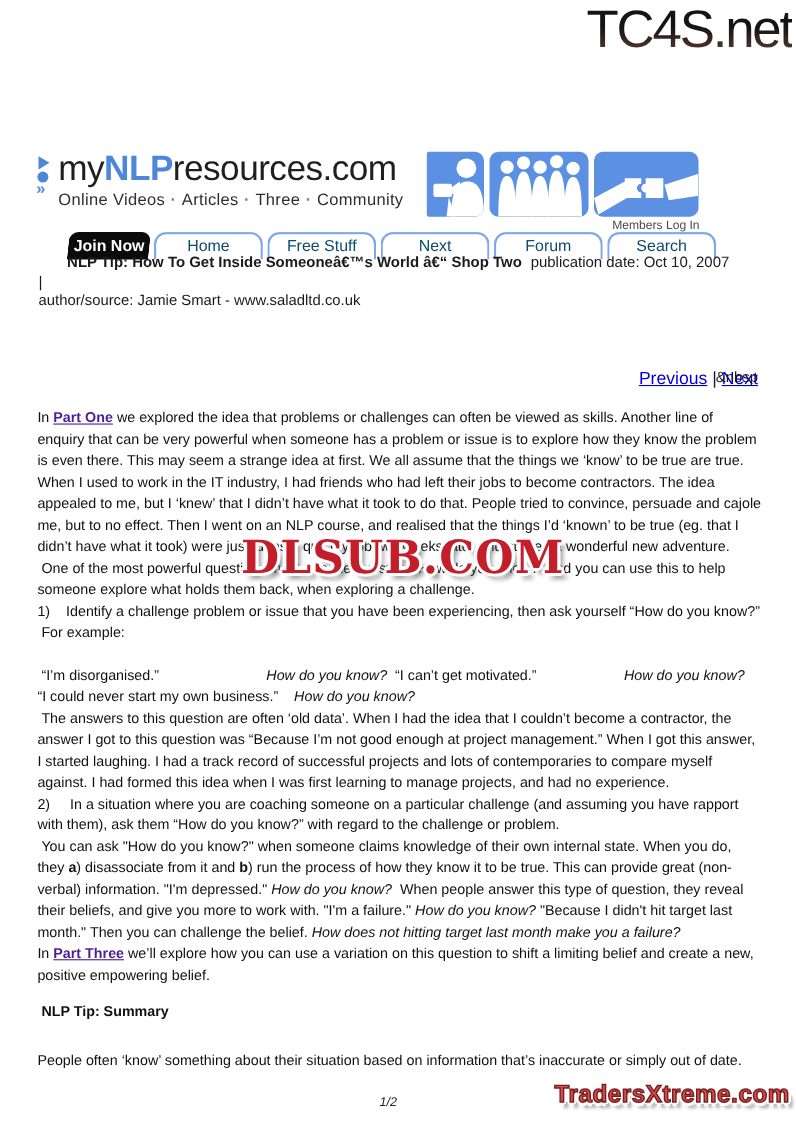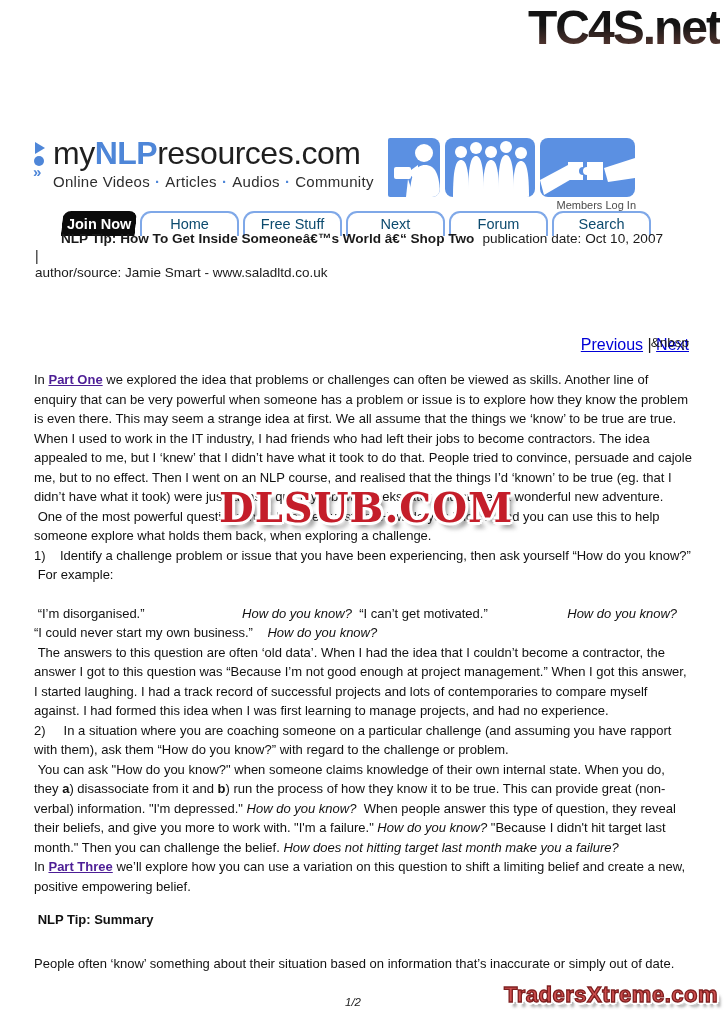--- a/index.html
+++ b/index.html
@@ -6,21 +6,21 @@
   html,body { background:#ffffff; }
   #page {
     position:relative; width:724px; height:1024px; background:#fff;
     font-family:"Liberation Sans", sans-serif; color:#1a1a1a; overflow:hidden;
     margin:0 auto;
   }
 
   
   .tc4s {
     position:absolute; top:0px; right:4px;
-    font-family:"Liberation Sans", sans-serif; font-weight:bold;
+    font-family:"Liberation Sans", sans-serif; font-weight:normal;
     font-size:48px; letter-spacing:-2px;
     background:linear-gradient(180deg,#141414 45%,#6e443c 100%);
     -webkit-background-clip:text; background-clip:text; color:transparent;
   }
 
   
   .logo-row { position:absolute; top:136px; left:33px; display:flex; }
   .logo-icon { width:20px; display:flex; flex-direction:column; align-items:flex-start; padding-top:6px; }
   .logo-play { width:0; height:0; border-left:10px solid #4e86d8; border-top:6px solid transparent; border-bottom:6px solid transparent; margin-left:2px; }
   .logo-dot { width:10px; height:10px; border-radius:50%; background:#4e86d8; margin:2px 0 0 1px; }
@@ -107,21 +107,21 @@
   <div class="tc4s">TC4S.net</div>
 
   <div class="logo-row">
     <div class="logo-icon">
       <div class="logo-play"></div>
       <div class="logo-dot"></div>
       <div class="logo-ff">»</div>
     </div>
     <div>
       <div class="brand"><span>my</span><span class="nlp">NLP</span><span>resources.com</span></div>
-      <div class="tagline"><span>Online Videos</span><span class="sep">·</span><span>Articles</span><span class="sep">·</span><span>Audios</span><span class="sep">·</span><span>Community</span></div>
+      <div class="tagline"><span>Online Videos</span><span class="sep">·</span><span>Articles</span><span class="sep">·</span><span>Three</span><span class="sep">·</span><span>Community</span></div>
     </div>
   </div>
 
   <div class="tiles">
     <div class="tile tile-1">
       <svg width="52" height="59" viewBox="0 0 52 59">
         <circle cx="36" cy="15" r="9" fill="#fff"></circle>
         <path d="M22 59 C22 36 28 27 37 27 C47 27 52 36 52 59 Z" fill="#fff"></path>
         <rect x="6" y="29" width="17" height="12" rx="2" fill="#fff"></rect>
         <path d="M23 32 L30 27 L30 43 L23 38 Z" fill="#fff"></path>

